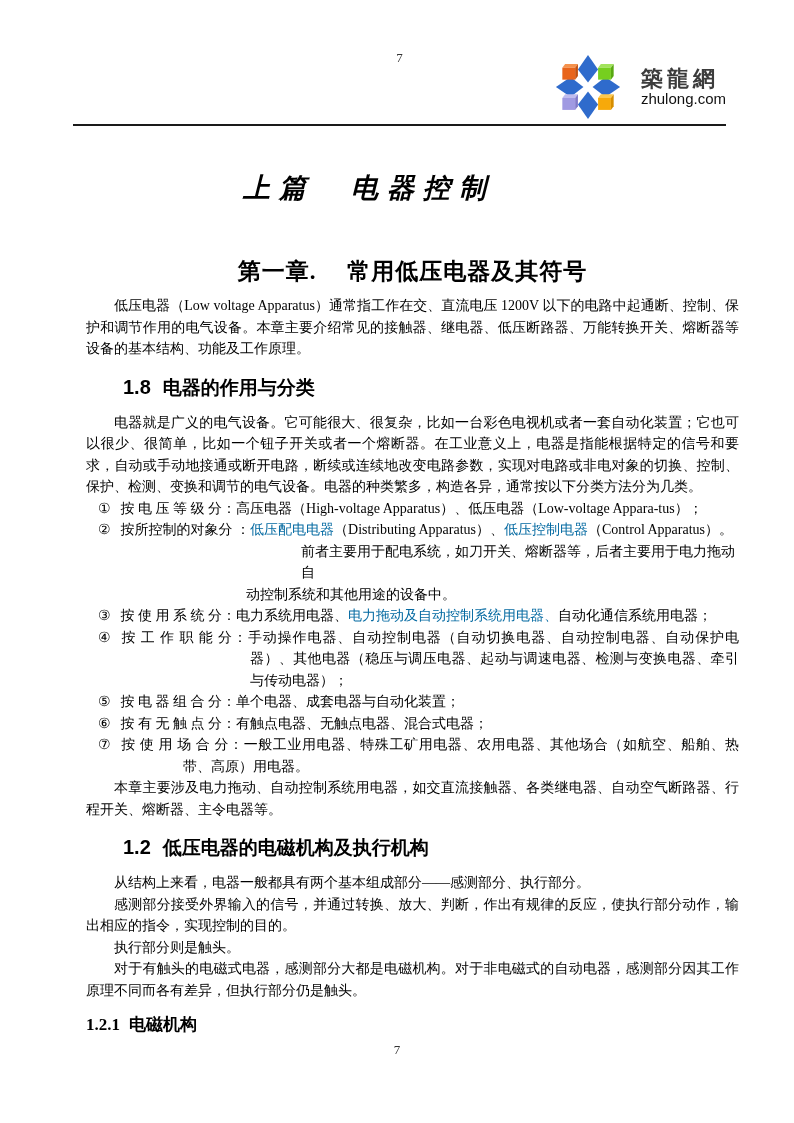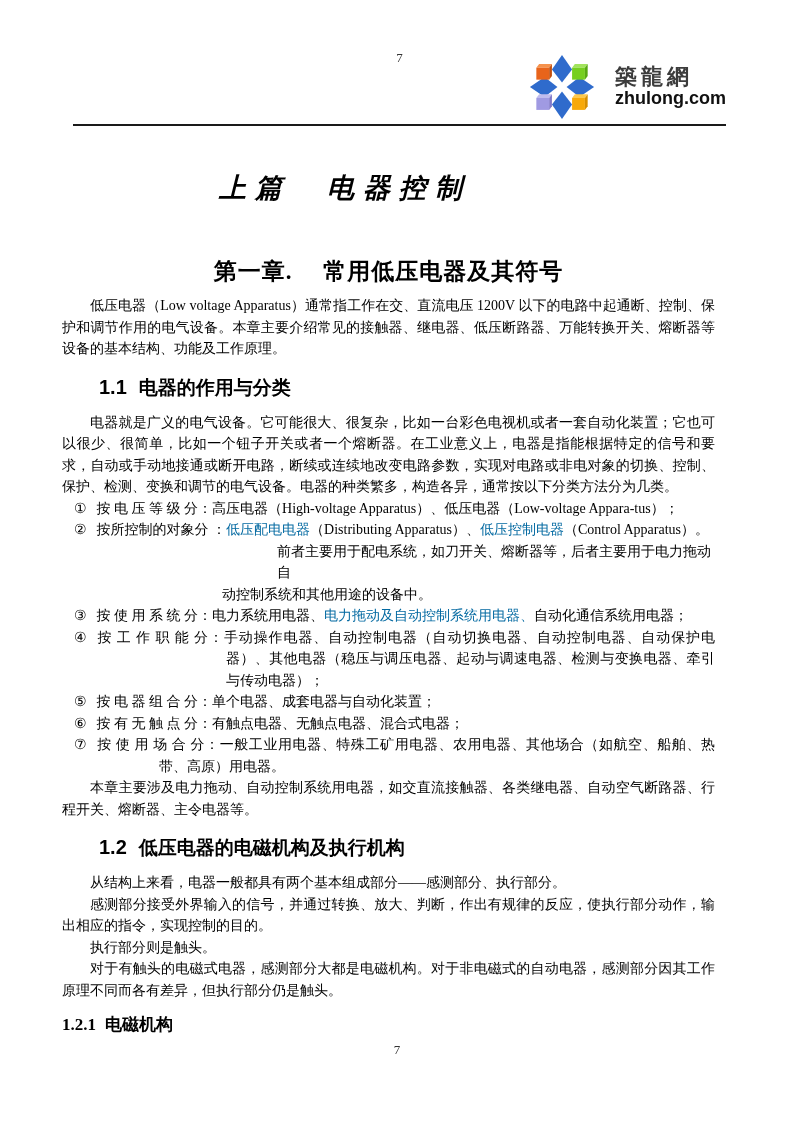--- a/index.html
+++ b/index.html
@@ -5,23 +5,23 @@
   html,body{margin:0;padding:0;background:#ffffff;}
   .page{position:relative;width:794px;height:1123px;background:#fff;overflow:hidden;
         font-family:"Liberation Serif","DejaVu Serif",serif;color:#000;}
   
   .header{position:absolute;top:0;left:73px;width:653px;height:124px;border-bottom:2px solid #1a1a1a;}
   .pageno-top{position:absolute;top:50px;left:0;right:0;text-align:center;font-size:13px;color:#333;}
   .logo{position:absolute;top:52px;right:0;display:flex;align-items:center;gap:20px;}
   .logo svg{width:66px;height:70px;display:block;}
   .logo-text{display:flex;flex-direction:column;align-items:flex-start;line-height:1.1;}
   .logo-name{font-size:22px;font-weight:bold;color:#3c3c3c;letter-spacing:4px;}
-  .logo-domain{font-size:18px;font-weight:bold;color:#101010;font-family:"Liberation Sans","DejaVu Sans",sans-serif;}
+  .logo-domain{font-size:15px;font-weight:normal;color:#101010;font-family:"Liberation Sans","DejaVu Sans",sans-serif;}
   
-  .content{position:absolute;left:62px;top:126px;width:653px;}
+  .content{position:absolute;left:86px;top:126px;width:653px;}
   .part-title{margin:44px 0 0 157px;font-size:27px;font-weight:600;font-style:italic;letter-spacing:9px;}
   .part-name{margin-left:36px;}
   .chapter-title{margin-top:50px;text-align:center;font-size:23px;font-weight:bold;letter-spacing:1px;}
   .para{font-size:14px;line-height:21.5px;text-align:justify;text-indent:28px;margin:0;}
   .intro{margin-top:8px;}
   .h3{margin:15px 0 11px 37px;font-family:"Liberation Sans","DejaVu Sans",sans-serif;font-weight:bold;font-size:19px;}
   .h3 .num{font-size:20px;margin-right:12px;}
   .list{font-size:14px;line-height:21.5px;}
   .item{text-align:justify;}
   .marker{margin-right:10px;}
@@ -77,21 +77,21 @@
 
     <div class="part-title">
       <span>上篇</span><span class="part-name">电器控制</span>
     </div>
 
     <div class="chapter-title">第一章.　 常用低压电器及其符号</div>
 
     <p class="para intro">低压电器（Low voltage Apparatus）通常指工作在交、直流电压 1200V 以下的电路中起通断、控制、保护和调节作用的电气设备。本章主要介绍常见的接触器、继电器、低压断路器、万能转换开关、熔断器等设备的基本结构、功能及工作原理。</p>
 
     <div class="h3">
-      <span class="num">1.1</span><span>电器的作用与分类</span>
+      <span class="num">1.8</span><span>电器的作用与分类</span>
     </div>
 
     <p class="para">电器就是广义的电气设备。它可能很大、很复杂，比如一台彩色电视机或者一套自动化装置；它也可以很少、很简单，比如一个钮子开关或者一个熔断器。在工业意义上，电器是指能根据特定的信号和要求，自动或手动地接通或断开电路，断续或连续地改变电路参数，实现对电路或非电对象的切换、控制、保护、检测、变换和调节的电气设备。电器的种类繁多，构造各异，通常按以下分类方法分为几类。</p>
 
     <div class="list">
 
       <div class="item hang37">
         <span class="marker">①</span><span>按 电 压 等 级 分：高压电器（High-voltage Apparatus）、低压电器（Low-voltage Appara-tus）；</span>
       </div>
 

